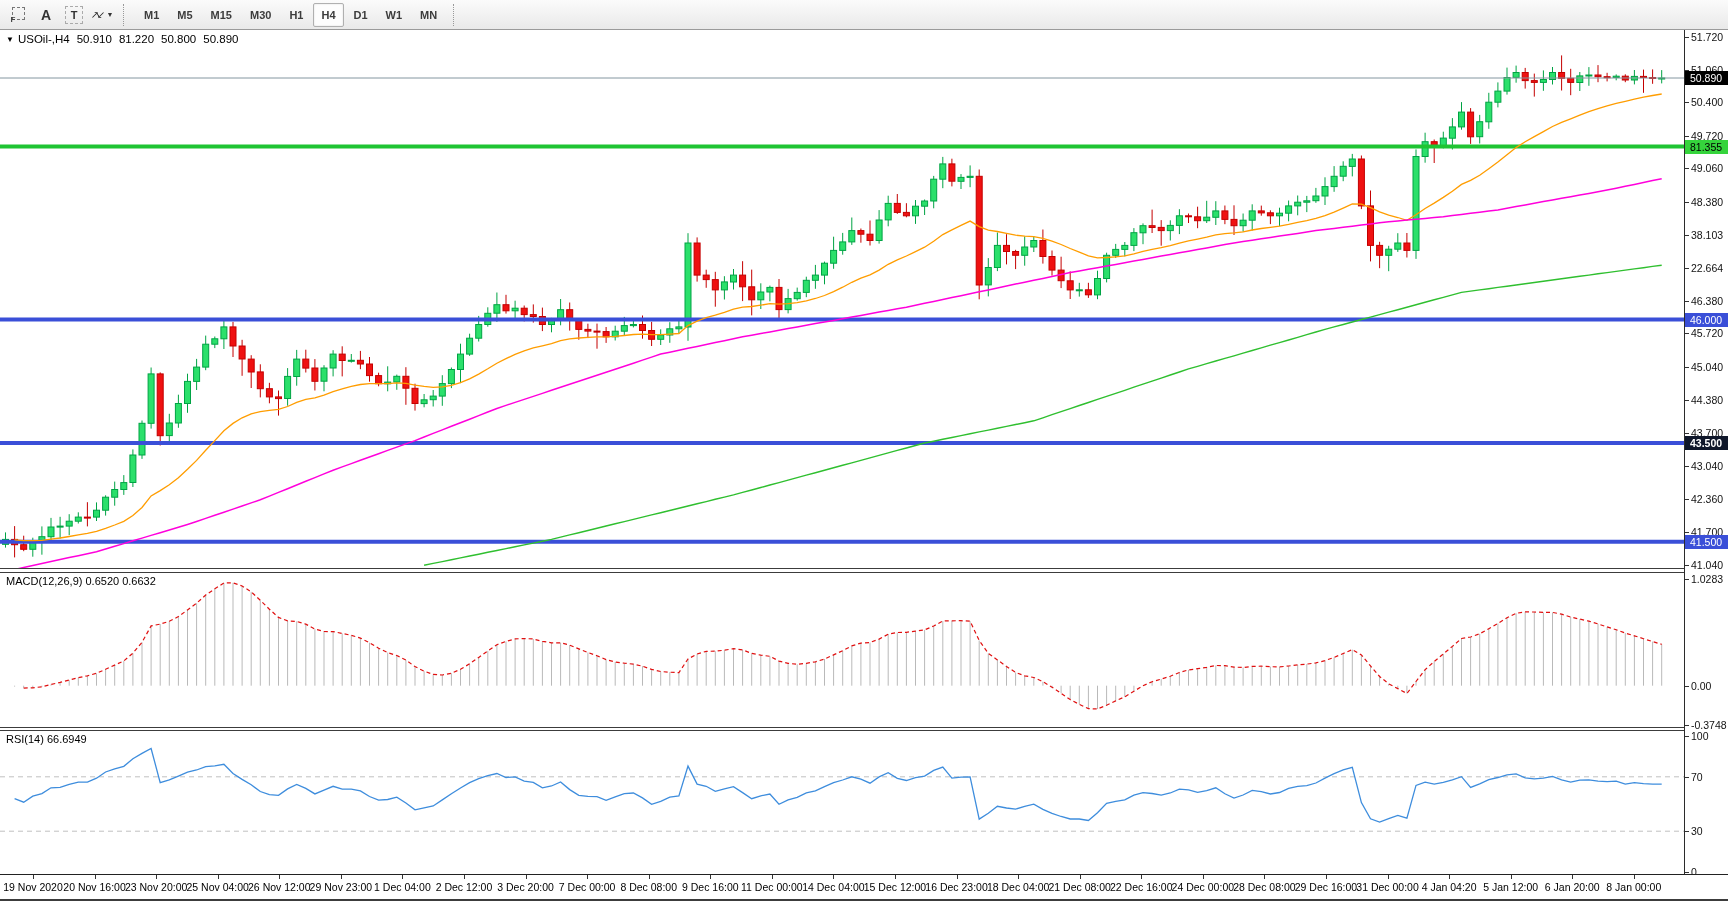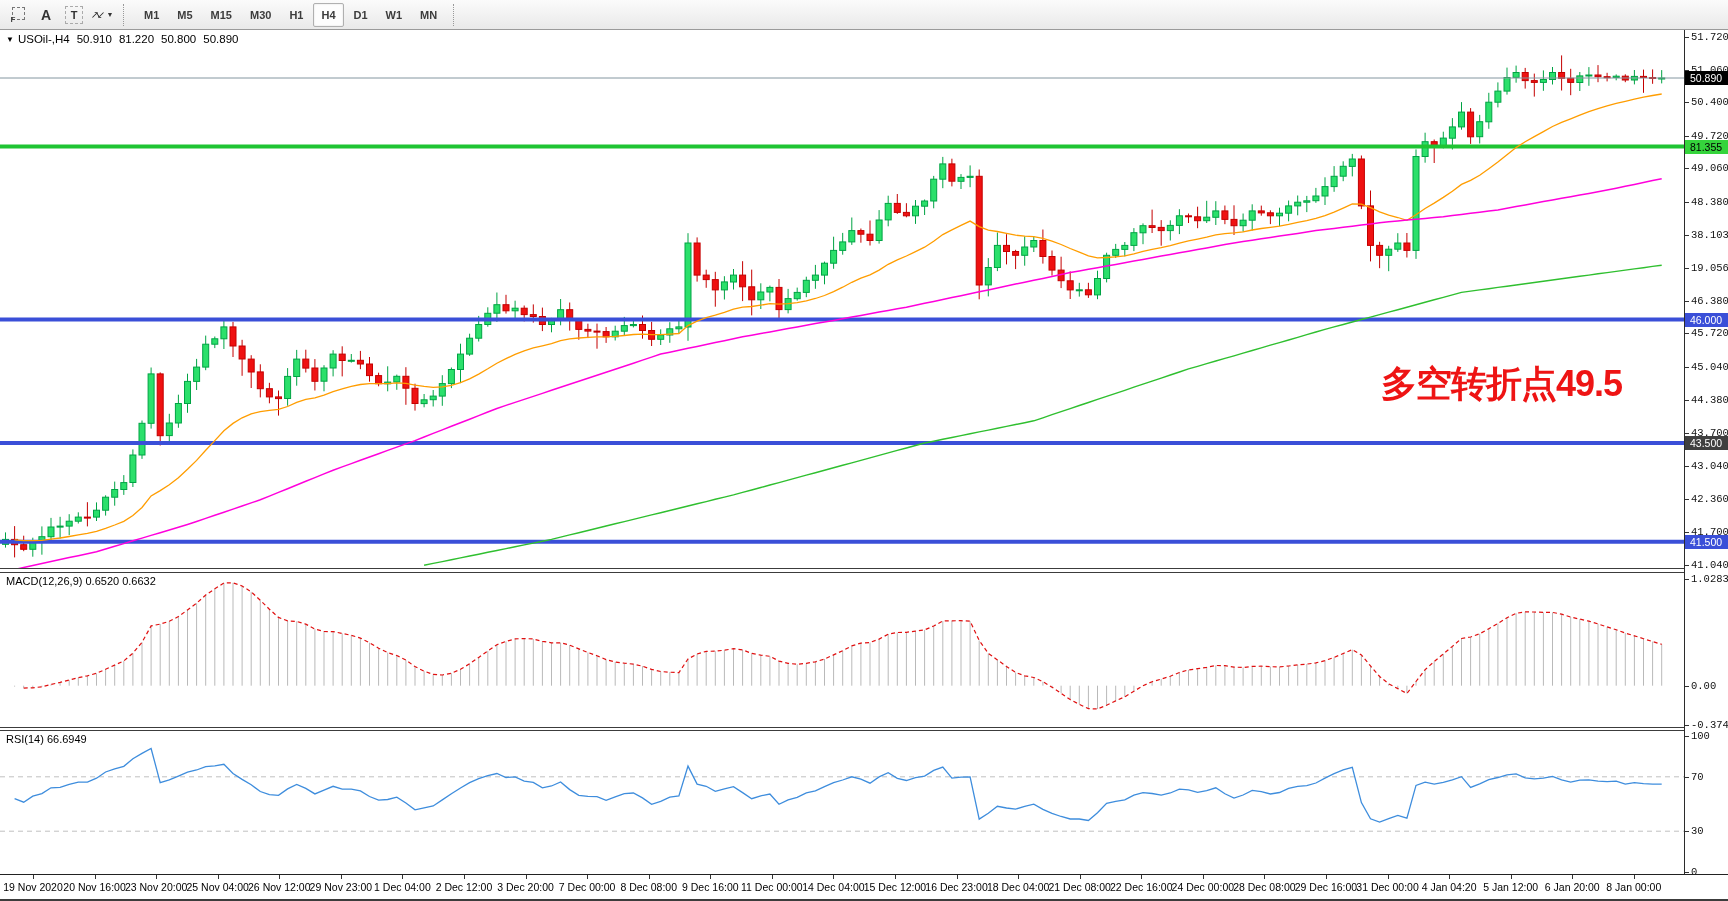--- a/index.html
+++ b/index.html
@@ -35,21 +35,21 @@
   .sep2{top:727px;height:4px;}
   .chart-title{position:absolute;left:6px;top:3px;font-size:11.5px;color:#000;white-space:pre;z-index:5;}
   .chart-title .marker{font-size:8px;vertical-align:1px;margin-right:4px;}
   .chart-title .num{margin-left:7px;}
   .panel-label{position:absolute;left:6px;top:2px;font-size:11px;color:#000;z-index:5;}
   .annotation{position:absolute;left:1381px;top:330px;font-size:36px;font-weight:bold;
               letter-spacing:-1px;z-index:6;white-space:nowrap;}
   
   .price-axis{position:absolute;left:1684px;top:30px;width:44px;height:845px;background:#fff;
               box-sizing:border-box;border-left:1px solid #2b2b2b;z-index:7;}
-  .ax-label{position:absolute;left:6px;height:12px;line-height:12px;font-size:10.5px;color:#111;white-space:nowrap;font-family:Liberation Mono, monospace;}
+  .ax-label{position:absolute;left:6px;height:12px;line-height:12px;font-size:10.5px;color:#111;white-space:nowrap;}
   .ax-tick{position:absolute;left:0;width:4px;height:1px;background:#333;}
   .ax-badge{position:absolute;left:0;width:44px;height:14px;line-height:14px;font-size:10.5px;
             padding-left:5px;box-sizing:border-box;white-space:nowrap;z-index:3;}
   
   .time-axis{position:absolute;left:0;top:874px;width:1728px;height:27px;background:#fff;
              box-sizing:border-box;border-top:1px solid #222;border-bottom:2px solid #3c3c3c;z-index:8;}
   .t-label{position:absolute;top:6px;transform:translateX(-50%);font-size:10.5px;color:#000;white-space:nowrap;}
   .t-tick{position:absolute;top:0;width:1px;height:4px;background:#333;}
 </style>
 </head>
@@ -464,21 +464,20 @@
           <line x1="0" x2="1684" y1="511.8" y2="511.8" stroke="#3a4fd8" stroke-width="4"></line>
         </g>
         <g>
           <polyline points="14.6,509.8 23.7,510.6 32.8,510.6 41.9,510.3 51.0,509.1 60.1,508.0 69.2,506.5 78.3,504.9 87.4,503.3 96.5,501.3 105.6,498.3 114.7,495.0 123.8,491.3 132.9,485.5 142.0,477.5 151.1,465.9 160.2,460.6 169.3,454.8 178.4,447.7 187.5,439.3 196.6,430.4 205.7,420.3 214.8,410.6 223.9,400.7 233.0,393.4 242.1,387.8 251.2,383.8 260.3,381.6 269.4,380.3 278.5,379.3 287.6,376.5 296.7,372.3 305.8,369.3 314.9,367.8 324.0,365.2 333.1,361.6 342.2,358.9 351.3,356.4 360.4,354.5 369.5,353.7 378.6,353.7 387.7,353.6 396.8,352.9 405.9,353.4 415.0,355.2 424.1,356.4 433.2,357.3 442.3,356.9 451.4,355.4 460.5,352.7 469.6,348.8 478.7,344.1 487.8,338.8 496.9,333.2 506.0,328.7 515.1,324.3 524.2,320.8 533.3,317.9 542.4,315.8 551.5,313.6 560.6,310.6 569.7,308.9 578.8,308.0 587.9,307.4 597.0,306.9 606.1,306.9 615.2,306.4 624.3,305.5 633.4,304.5 642.5,304.2 651.6,304.6 660.7,304.6 669.8,304.1 678.9,303.5 688.0,295.6 697.1,291.2 706.2,287.6 715.3,285.2 724.4,282.3 733.5,279.1 742.6,277.1 751.7,276.5 760.8,275.2 769.9,273.7 779.0,274.2 788.1,273.7 797.2,272.7 806.3,270.8 815.4,268.5 824.5,265.5 833.6,261.6 842.7,257.2 851.8,252.3 860.9,248.1 870.0,244.9 879.1,240.1 888.2,234.3 897.3,229.8 906.4,226.0 915.5,221.6 924.6,217.2 933.7,211.3 942.8,204.6 951.9,199.9 961.0,195.4 970.1,191.1 979.2,196.6 988.3,200.2 997.4,201.5 1006.5,203.3 1015.6,205.2 1024.7,206.2 1033.8,206.6 1042.9,208.3 1052.0,211.1 1061.1,214.5 1070.2,218.5 1079.3,222.1 1088.4,225.8 1097.5,227.8 1106.6,227.5 1115.7,226.8 1124.8,225.9 1133.9,223.8 1143.0,221.4 1152.1,219.3 1161.2,217.7 1170.3,215.7 1179.4,213.1 1188.5,210.9 1197.6,209.1 1206.7,207.2 1215.8,204.9 1224.9,203.6 1234.0,202.9 1243.1,201.8 1252.2,200.0 1261.3,198.5 1270.4,197.4 1279.5,196.1 1288.6,194.4 1297.7,192.4 1306.8,190.6 1315.9,188.4 1325.0,185.7 1334.1,182.2 1343.2,178.2 1352.3,174.0 1361.4,174.1 1370.5,177.7 1379.6,181.9 1388.7,185.1 1397.8,187.5 1406.9,190.4 1416.0,184.8 1425.1,178.5 1434.2,173.1 1443.3,167.4 1452.4,161.3 1461.5,154.4 1470.6,150.3 1479.7,145.2 1488.8,138.8 1497.9,132.1 1507.0,124.7 1516.1,117.6 1525.2,111.8 1534.3,106.6 1543.4,101.6 1552.5,96.5 1561.6,92.3 1570.7,88.8 1579.8,85.1 1588.9,81.6 1598.0,78.6 1607.1,75.9 1616.2,73.3 1625.3,71.3 1634.4,69.1 1643.5,67.2 1652.6,65.5 1661.7,64.0 " fill="none" stroke="#ff9d00" stroke-width="1.3"></polyline>
           <polyline points="5.5,541.5 14.6,539.5 23.7,537.5 32.8,535.5 41.9,533.6 51.0,531.6 60.1,529.6 69.2,527.6 78.3,525.7 87.4,523.7 96.5,521.7 105.6,519.0 114.7,516.3 123.8,513.6 132.9,510.8 142.0,508.1 151.1,505.4 160.2,502.7 169.3,500.0 178.4,497.3 187.5,494.5 196.6,491.5 205.7,488.4 214.8,485.3 223.9,482.2 233.0,479.1 242.1,476.0 251.2,472.9 260.3,469.8 269.4,466.1 278.5,462.4 287.6,458.7 296.7,455.0 305.8,451.3 314.9,447.6 324.0,443.9 333.1,440.2 342.2,436.9 351.3,433.6 360.4,430.3 369.5,427.0 378.6,423.7 387.7,420.4 396.8,417.1 405.9,413.9 415.0,410.6 424.1,407.0 433.2,403.4 442.3,399.9 451.4,396.3 460.5,392.7 469.6,389.2 478.7,385.6 487.8,382.0 496.9,378.5 506.0,375.4 515.1,372.4 524.2,369.4 533.3,366.4 542.4,363.4 551.5,360.3 560.6,357.3 569.7,354.3 578.8,351.3 587.9,348.3 597.0,345.2 606.1,342.2 615.2,339.2 624.3,336.2 633.4,333.2 642.5,330.1 651.6,327.1 660.7,324.1 669.8,322.2 678.9,320.3 688.0,318.3 697.1,316.4 706.2,314.5 715.3,312.6 724.4,310.7 733.5,308.7 742.6,306.8 751.7,305.2 760.8,303.5 769.9,301.9 779.0,300.2 788.1,298.6 797.2,296.9 806.3,295.3 815.4,293.6 824.5,292.0 833.6,290.4 842.7,288.7 851.8,287.1 860.9,285.4 870.0,283.8 879.1,282.1 888.2,280.5 897.3,278.8 906.4,277.2 915.5,275.3 924.6,273.3 933.7,271.4 942.8,269.5 951.9,267.6 961.0,265.7 970.1,263.7 979.2,261.8 988.3,259.9 997.4,258.0 1006.5,256.0 1015.6,254.1 1024.7,252.2 1033.8,250.3 1042.9,248.4 1052.0,246.4 1061.1,244.5 1070.2,242.6 1079.3,241.0 1088.4,239.3 1097.5,237.7 1106.6,236.0 1115.7,234.4 1124.8,232.7 1133.9,231.1 1143.0,229.4 1152.1,227.8 1161.2,226.1 1170.3,224.5 1179.4,222.8 1188.5,221.2 1197.6,219.5 1206.7,217.9 1215.8,216.3 1224.9,214.6 1234.0,213.0 1243.1,211.6 1252.2,210.2 1261.3,208.8 1270.4,207.5 1279.5,206.1 1288.6,204.7 1297.7,203.4 1306.8,202.0 1315.9,200.6 1325.0,199.5 1334.1,198.4 1343.2,197.3 1352.3,196.2 1361.4,195.1 1370.5,193.9 1379.6,192.8 1388.7,191.7 1397.8,190.9 1406.9,190.1 1416.0,189.3 1425.1,188.4 1434.2,187.6 1443.3,186.8 1452.4,185.6 1461.5,184.5 1470.6,183.3 1479.7,182.2 1488.8,181.0 1497.9,179.9 1507.0,178.2 1516.1,176.6 1525.2,174.9 1534.3,173.3 1543.4,171.6 1552.5,170.0 1561.6,168.3 1570.7,166.7 1579.8,165.0 1588.9,163.4 1598.0,161.8 1607.1,160.1 1616.2,158.2 1625.3,156.3 1634.4,154.4 1643.5,152.5 1652.6,150.6 1661.7,148.7 " fill="none" stroke="#ff00dc" stroke-width="1.5"></polyline>
           <polyline points="424.1,535.3 433.2,533.4 442.3,531.6 451.4,529.7 460.5,527.9 469.6,526.0 478.7,524.2 487.8,522.3 496.9,520.5 506.0,518.6 515.1,516.8 524.2,514.9 533.3,513.1 542.4,511.2 551.5,509.4 560.6,507.1 569.7,504.9 578.8,502.7 587.9,500.5 597.0,498.2 606.1,496.0 615.2,493.8 624.3,491.6 633.4,489.4 642.5,487.1 651.6,484.9 660.7,482.7 669.8,480.5 678.9,478.2 688.0,476.0 697.1,473.8 706.2,471.6 715.3,469.3 724.4,467.1 733.5,464.9 742.6,462.4 751.7,460.0 760.8,457.5 769.9,455.0 779.0,452.6 788.1,450.1 797.2,447.6 806.3,445.1 815.4,442.7 824.5,440.2 833.6,437.7 842.7,435.3 851.8,432.8 860.9,430.3 870.0,427.9 879.1,425.4 888.2,422.9 897.3,420.4 906.4,418.0 915.5,415.5 924.6,413.0 933.7,411.2 942.8,409.3 951.9,407.5 961.0,405.6 970.1,403.8 979.2,401.9 988.3,400.1 997.4,398.2 1006.5,396.4 1015.6,394.5 1024.7,392.7 1033.8,390.8 1042.9,387.8 1052.0,384.7 1061.1,381.6 1070.2,378.6 1079.3,375.5 1088.4,372.5 1097.5,369.4 1106.6,366.4 1115.7,363.3 1124.8,360.3 1133.9,357.2 1143.0,354.2 1152.1,351.1 1161.2,348.1 1170.3,345.0 1179.4,342.0 1188.5,338.9 1197.6,336.3 1206.7,333.7 1215.8,331.0 1224.9,328.4 1234.0,325.8 1243.1,323.1 1252.2,320.5 1261.3,317.9 1270.4,315.2 1279.5,312.6 1288.6,310.0 1297.7,307.3 1306.8,304.7 1315.9,302.0 1325.0,299.4 1334.1,296.9 1343.2,294.5 1352.3,292.0 1361.4,289.5 1370.5,287.1 1379.6,284.6 1388.7,282.1 1397.8,279.7 1406.9,277.2 1416.0,274.7 1425.1,272.2 1434.2,269.8 1443.3,267.3 1452.4,264.8 1461.5,262.4 1470.6,261.1 1479.7,259.9 1488.8,258.7 1497.9,257.4 1507.0,256.2 1516.1,255.0 1525.2,253.7 1534.3,252.5 1543.4,251.2 1552.5,250.0 1561.6,248.8 1570.7,247.5 1579.8,246.3 1588.9,245.1 1598.0,243.8 1607.1,242.6 1616.2,241.4 1625.3,240.1 1634.4,238.9 1643.5,237.7 1652.6,236.4 1661.7,235.2 " fill="none" stroke="#2fbf2f" stroke-width="1.4"></polyline>
         </g>
         <line x1="0" x2="1684" y1="48.0" y2="48.0" stroke="#8496a0" stroke-width="1"></line>
       </svg>
     <div class="chart-title"><span class="marker">▼</span><span>USOil-,H4</span><span class="num">50.910</span><span class="num">81.220</span><span class="num">50.800</span><span class="num">50.890</span></div>
-    <div class="annotation" id="annotation" style="color: rgb(238, 20, 20);">多空转折点49.5</div>
   </div>
 
   <div class="sep sep1"></div>
 
   <div class="panel macd-panel">
     <svg id="macd-svg" width="1684" height="154">
         <g>
           <line x1="5.5" x2="5.5" y1="112.7" y2="112.7" stroke="#b9b9b9" stroke-width="1"></line>
           <line x1="14.6" x2="14.6" y1="112.7" y2="113.6" stroke="#b9b9b9" stroke-width="1"></line>
           <line x1="23.7" x2="23.7" y1="112.7" y2="115.1" stroke="#b9b9b9" stroke-width="1"></line>
@@ -690,21 +689,21 @@
       <div class="ax-label" style="top: 66.172px;">50.400</div>
       <div class="ax-tick" style="top: 105.764px;"></div>
       <div class="ax-label" style="top: 99.764px;">49.720</div>
       <div class="ax-tick" style="top: 138.368px;"></div>
       <div class="ax-label" style="top: 132.368px;">49.060</div>
       <div class="ax-tick" style="top: 171.96px;"></div>
       <div class="ax-label" style="top: 165.96px;">48.380</div>
       <div class="ax-tick" style="top: 204.564px;"></div>
       <div class="ax-label" style="top: 198.564px;">38.103</div>
       <div class="ax-tick" style="top: 238.156px;"></div>
-      <div class="ax-label" style="top: 232.156px;">19.056</div>
+      <div class="ax-label" style="top: 232.156px;">22.664</div>
       <div class="ax-tick" style="top: 270.76px;"></div>
       <div class="ax-label" style="top: 264.76px;">46.380</div>
       <div class="ax-tick" style="top: 303.364px;"></div>
       <div class="ax-label" style="top: 297.364px;">45.720</div>
       <div class="ax-tick" style="top: 336.956px;"></div>
       <div class="ax-label" style="top: 330.956px;">45.040</div>
       <div class="ax-tick" style="top: 369.56px;"></div>
       <div class="ax-label" style="top: 363.56px;">44.380</div>
       <div class="ax-tick" style="top: 403.152px;"></div>
       <div class="ax-label" style="top: 397.152px;">43.700</div>
@@ -725,21 +724,21 @@
       <div class="ax-tick" style="top: 706px;"></div>
       <div class="ax-label" style="top: 700px;">100</div>
       <div class="ax-tick" style="top: 746.8px;"></div>
       <div class="ax-label" style="top: 740.8px;">70</div>
       <div class="ax-tick" style="top: 801.2px;"></div>
       <div class="ax-label" style="top: 795.2px;">30</div>
       <div class="ax-tick" style="top: 842px;"></div>
       <div class="ax-label" style="top: 836px;">0</div>
       <div class="ax-badge" style="top: 109.632px; background: rgb(53, 212, 60); color: rgb(0, 0, 0);">81.355</div>
       <div class="ax-badge" style="top: 282.532px; background: rgb(58, 79, 216); color: rgb(255, 255, 255);">46.000</div>
-      <div class="ax-badge" style="top: 406.032px; background: #404040; color: rgb(255, 255, 255);">43.500</div>
+      <div class="ax-badge" style="top: 406.032px; background: #0f172a; color: rgb(255, 255, 255); font-weight: bold;">43.500</div>
       <div class="ax-badge" style="top: 504.832px; background: rgb(58, 79, 216); color: rgb(255, 255, 255);">41.500</div>
       <div class="ax-badge" style="top: 40.966px; background: rgb(0, 0, 0); color: rgb(255, 255, 255);">50.890</div>
     </div>
 
   <div class="time-axis" id="time-axis">
       <div class="t-tick" style="left: 33px;"></div>
       <div class="t-label" style="left: 33px;">19 Nov 2020</div>
       <div class="t-tick" style="left: 94.57px;"></div>
       <div class="t-label" style="left: 94.57px;">20 Nov 16:00</div>
       <div class="t-tick" style="left: 156.14px;"></div>

